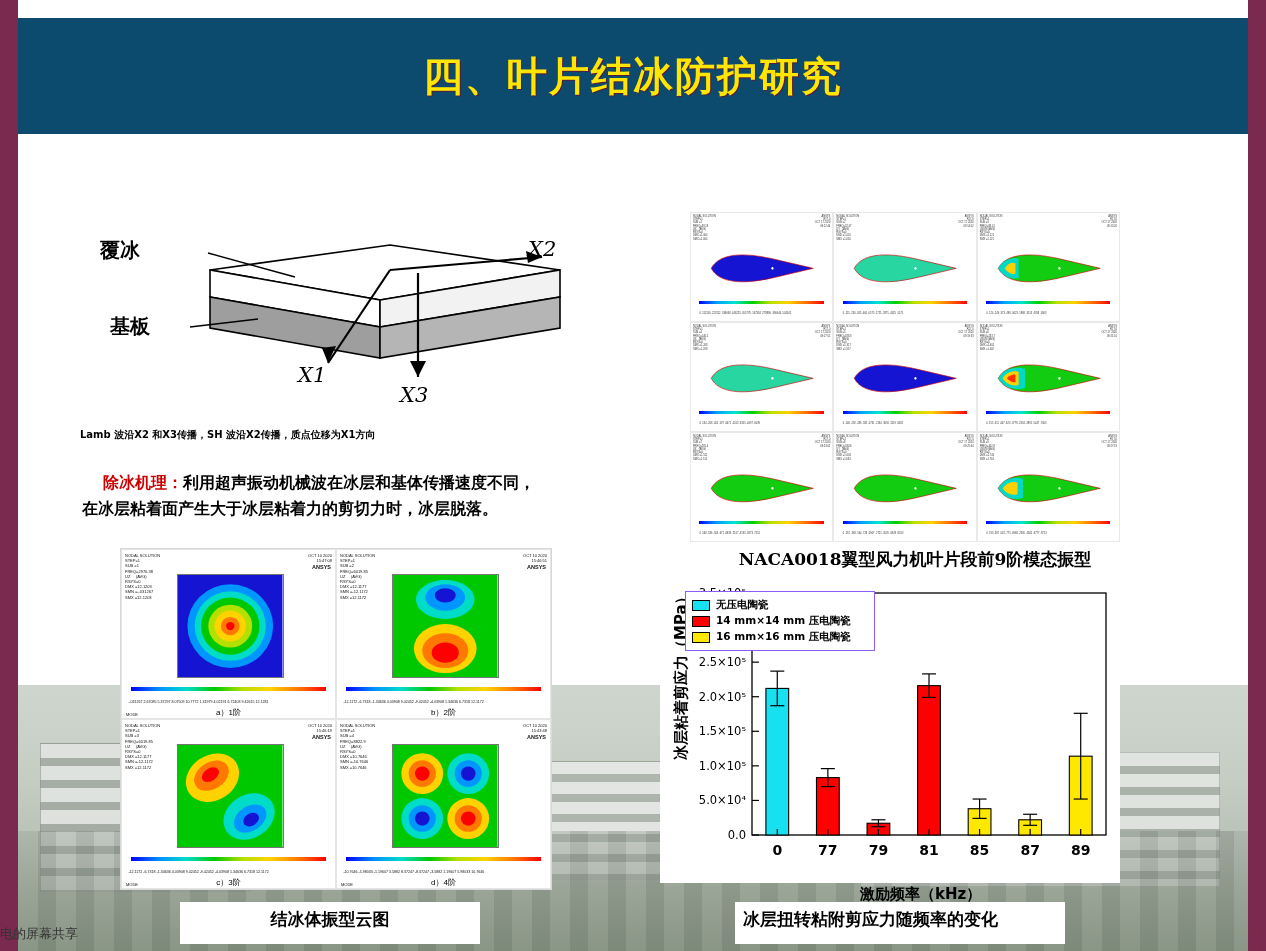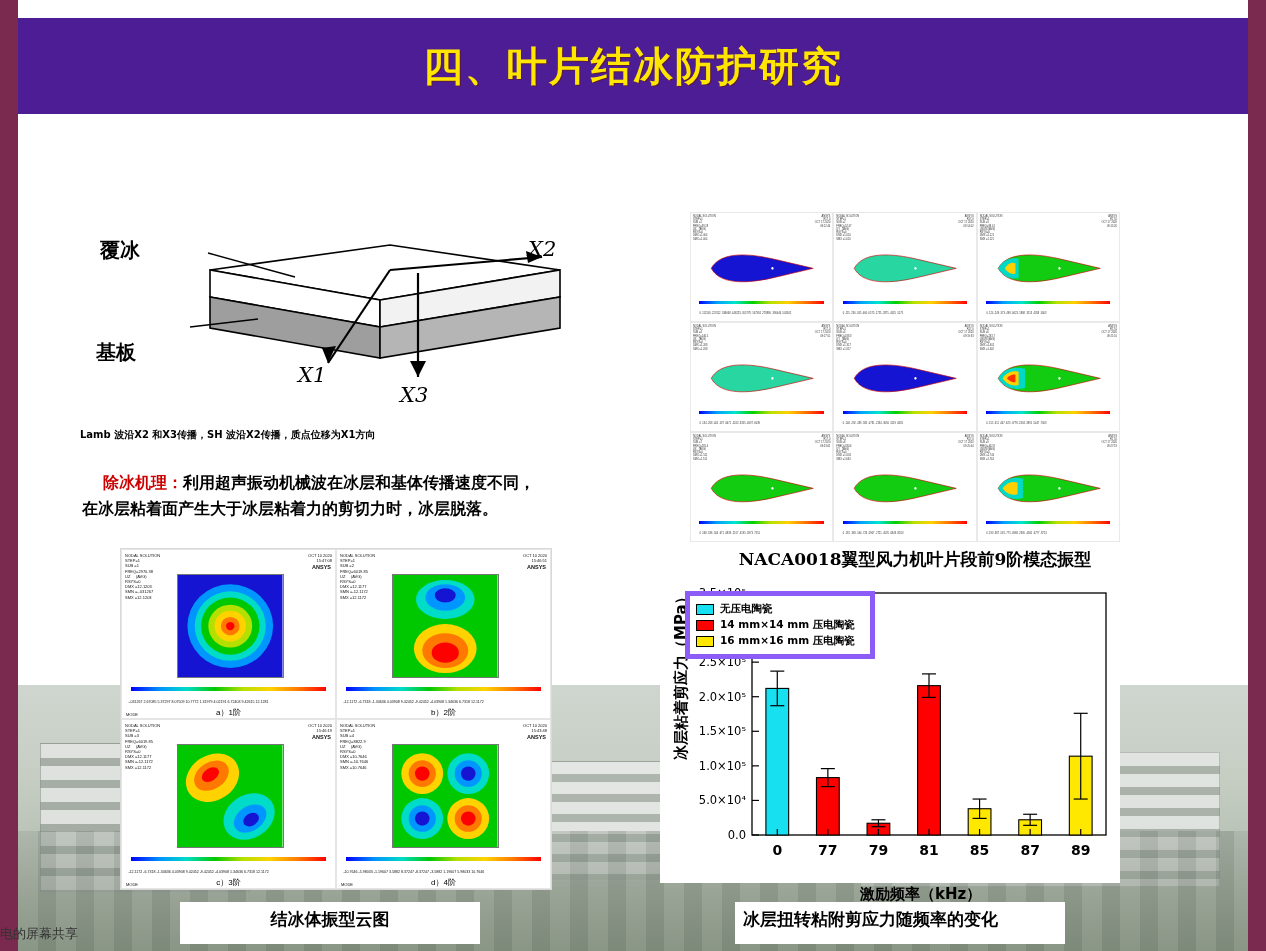--- a/index.html
+++ b/index.html
@@ -13,22 +13,22 @@
   }
   
   .left-bar, .right-bar {
     position:absolute; top:0; bottom:0; width:18px; background:#7a2a4e;
   }
   .left-bar { left:0; }
   .right-bar { right:0; }
 
   
   .header {
-    position:absolute; left:18px; top:18px; right:18px; height:96px;
-    background:#4c1d95;
+    position:absolute; left:18px; top:18px; right:18px; height:116px;
+    background:#0c4a6e;
     display:flex; align-items:center; justify-content:center;
   }
   .header-title {
     color:#ffe600;
     font-family:"DejaVu Serif", serif;
     font-weight:bold;
     font-size:40px;
     letter-spacing:2px;
     text-shadow: 1px 1px 0 #5b1a38;
   }
@@ -153,21 +153,21 @@
     position:absolute; left:860px; top:885px;
     font-family:"DejaVu Sans", sans-serif; font-weight:bold; font-size:15px; color:#000;
   }
   .caption-chart {
     position:absolute; left:735px; top:908px; width:271px; text-align:center;
     font-family:"DejaVu Serif", serif; font-weight:bold; font-size:17px; color:#000;
   }
 
   .legend-box {
     position:absolute; left:25px; top:8px; width:190px;
-    border:5px solid #8b5cf6; background:#fff; padding:4px 6px; z-index:5;
+    border:1px solid #8b5cf6; background:#fff; padding:4px 6px; z-index:5;
   }
   .legend-row { display:flex; align-items:center; margin:2px 0; }
   .legend-sw { width:18px; height:11px; border:1px solid #000; margin-right:6px; }
   .legend-txt { font-family:"DejaVu Sans", sans-serif; font-size:10.5px; color:#000; font-weight:bold;}
 
   .watermark {
     position:absolute; left:0; bottom:8px;
     font-family:"DejaVu Sans", sans-serif; font-size:13px; color:#333;
     background:rgba(255,255,255,.0); z-index:6;
   }
@@ -208,21 +208,21 @@
       <line x1="300" y1="55" x2="238" y2="148" stroke="#000" stroke-width="2.2"></line>
       <polygon points="238,148 246,131 232,133" fill="#000"></polygon>
 
       <line x1="328" y1="58" x2="328" y2="162" stroke="#000" stroke-width="2.2"></line>
       <polygon points="328,162 320,146 336,146" fill="#000"></polygon>
 
       <line x1="118" y1="38" x2="205" y2="62" stroke="#000" stroke-width="1.4"></line>
       <line x1="100" y1="112" x2="168" y2="104" stroke="#000" stroke-width="1.4"></line>
     </svg>
     <div class="lbl" style="left:10px; top:22px;">覆冰</div>
-    <div class="lbl" style="left:6px; top:98px;margin-top:26px;">基板</div>
+    <div class="lbl" style="left:20px; top:98px;">基板</div>
     <div class="lbl-italic" style="left:208px; top:148px;">X1</div>
     <div class="lbl-italic" style="left:438px; top:22px;">X2</div>
     <div class="lbl-italic" style="left:310px; top:168px;">X3</div>
   </div>
 
   <div class="lamb-line">Lamb 波沿X2 和X3传播，SH 波沿X2传播，质点位移为X1方向</div>
   <div class="mech">
     <span class="red">除冰机理：</span><span>利用超声振动机械波在冰层和基体传播速度不同，</span><br>
     <span style="display:inline-block; padding-left:14px;">在冰层粘着面产生大于冰层粘着力的剪切力时，冰层脱落。</span>
   </div>

